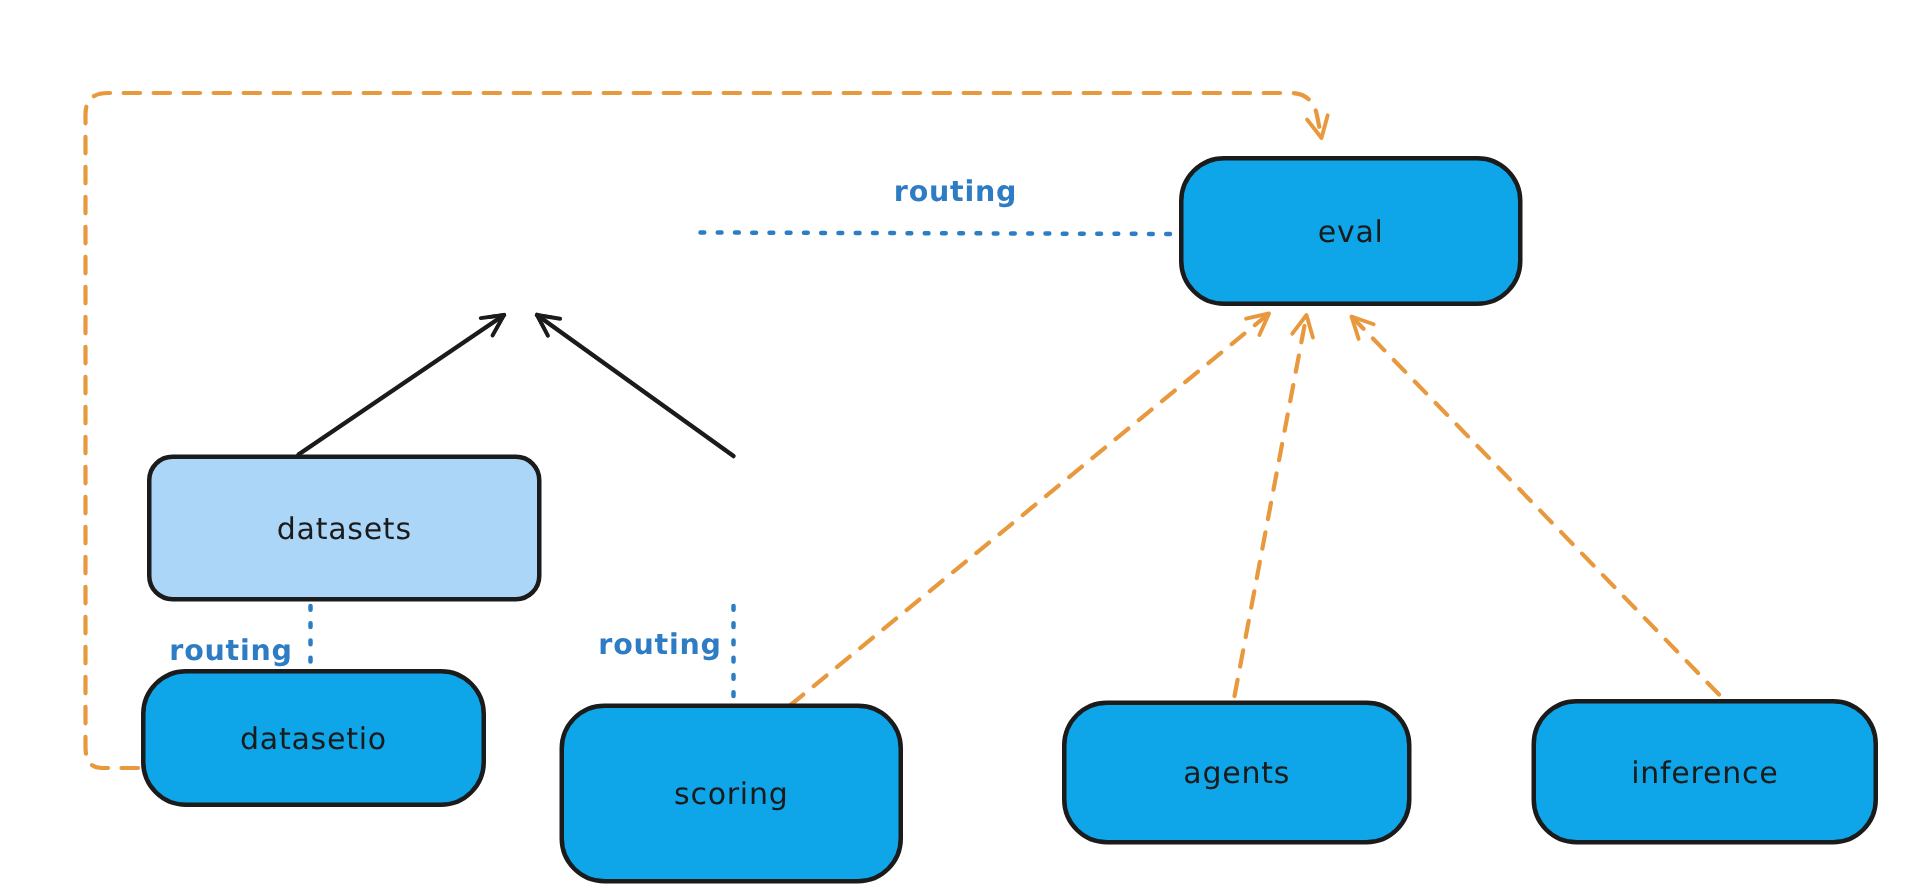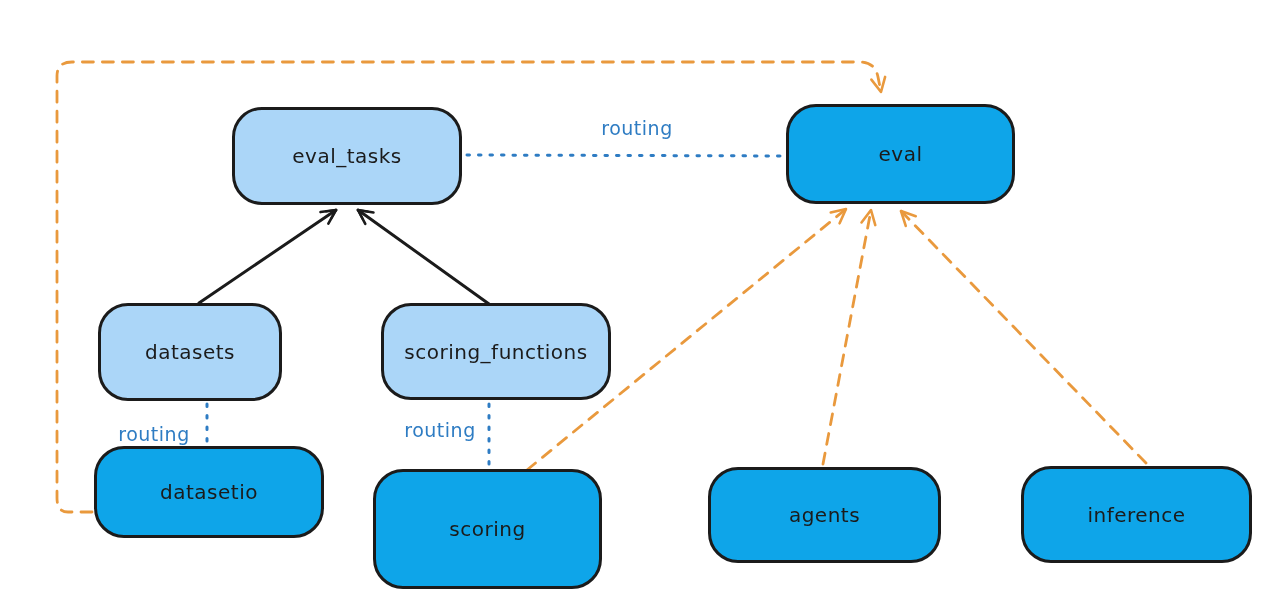--- a/index.html
+++ b/index.html
@@ -31,32 +31,32 @@
     justify-content: center;
     font-size: 20px;
     color: #1b1b1b;
     letter-spacing: 0.5px;
   }
   .node.blue  { background: #abd6f8; }
   .node.green { background: #0ea5e9; }
 
   .node-eval-tasks        { left: 232px; top: 107px; width: 230px; height: 98px; }
   .node-eval              { left: 786px; top: 104px; width: 229px; height: 100px; }
-  .node-datasets          { left: 98px;  top: 303px; width: 184px; height: 98px; }
+  .node-datasets          { left: 98px;  top: 303px; width: 263px; height: 98px; border-radius: 17px; }
   .node-scoring-functions { left: 381px; top: 303px; width: 230px; height: 97px; }
   .node-datasetio         { left: 94px;  top: 446px; width: 230px; height: 92px; }
   .node-scoring           { left: 373px; top: 469px; width: 229px; height: 120px; }
   .node-agents            { left: 708px; top: 467px; width: 233px; height: 96px; }
   .node-inference         { left: 1021px;top: 466px; width: 231px; height: 97px; }
 
   .edge-label {
     position: absolute;
     color: #2e7cc3;
     font-size: 19px;
-    font-weight: 400;
+    font-weight: 700;
     letter-spacing: 0.5px;
     text-align: center;
   }
   .edge-label-top  { left: 577px; top: 117px; width: 120px; }
   .edge-label-left { left: 108px; top: 423px; width: 92px;  }
   .edge-label-mid  { left: 394px; top: 419px; width: 92px;  }
 </style>
 </head>
 <body>
 
@@ -79,31 +79,25 @@
     <path d="M467,155 L787,156" fill="none" stroke="#2e7cc3" stroke-width="3" stroke-dasharray="2.5 9" stroke-linecap="round"></path>
     <path d="M207,404 L207,470" fill="none" stroke="#2e7cc3" stroke-width="3" stroke-dasharray="2.5 9" stroke-linecap="round"></path>
     <path d="M489,404 L489,465" fill="none" stroke="#2e7cc3" stroke-width="3" stroke-dasharray="2.5 9" stroke-linecap="round"></path>
 
     <path d="M92,512 L68,512 Q57,512 57,498 L57,76 Q57,62 72,62 L860,62 Q875,62 878,77 L881,92" fill="none" stroke="#e9993d" stroke-width="2.8" stroke-dasharray="11 9" stroke-linecap="round" marker-end="url(#arrow-orange)"></path>
     <path d="M527,470 L846,209" fill="none" stroke="#e9993d" stroke-width="2.8" stroke-dasharray="11 9" stroke-linecap="round" marker-end="url(#arrow-orange)"></path>
     <path d="M823,464 L871,210" fill="none" stroke="#e9993d" stroke-width="2.8" stroke-dasharray="11 9" stroke-linecap="round" marker-end="url(#arrow-orange)"></path>
     <path d="M1146,463 L901,211" fill="none" stroke="#e9993d" stroke-width="2.8" stroke-dasharray="11 9" stroke-linecap="round" marker-end="url(#arrow-orange)"></path>
   </svg>
 
-  <div class="node blue node-eval-tasks">
-    <span>eval_tasks</span>
-  </div>
   <div class="node green node-eval">
     <span>eval</span>
   </div>
   <div class="node blue node-datasets">
     <span>datasets</span>
-  </div>
-  <div class="node blue node-scoring-functions">
-    <span>scoring_functions</span>
   </div>
   <div class="node green node-datasetio">
     <span>datasetio</span>
   </div>
   <div class="node green node-scoring">
     <span>scoring</span>
   </div>
   <div class="node green node-agents">
     <span>agents</span>
   </div>

